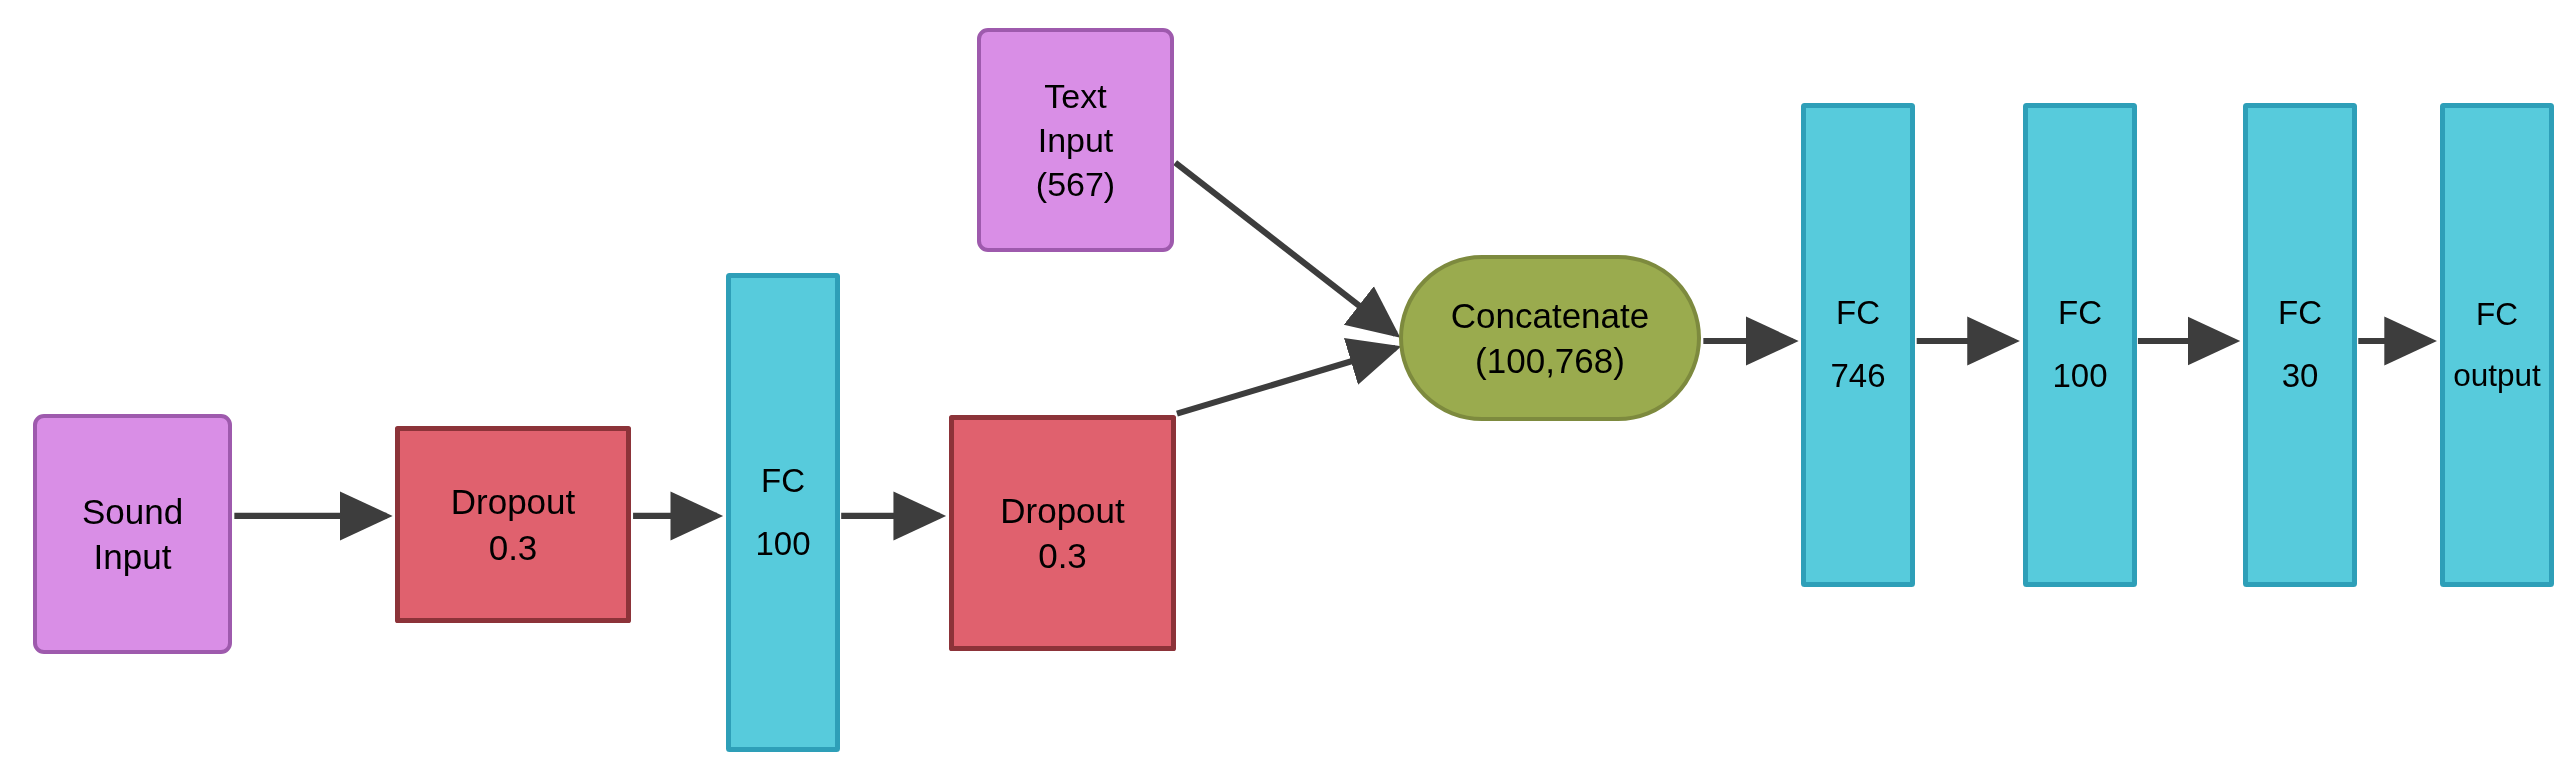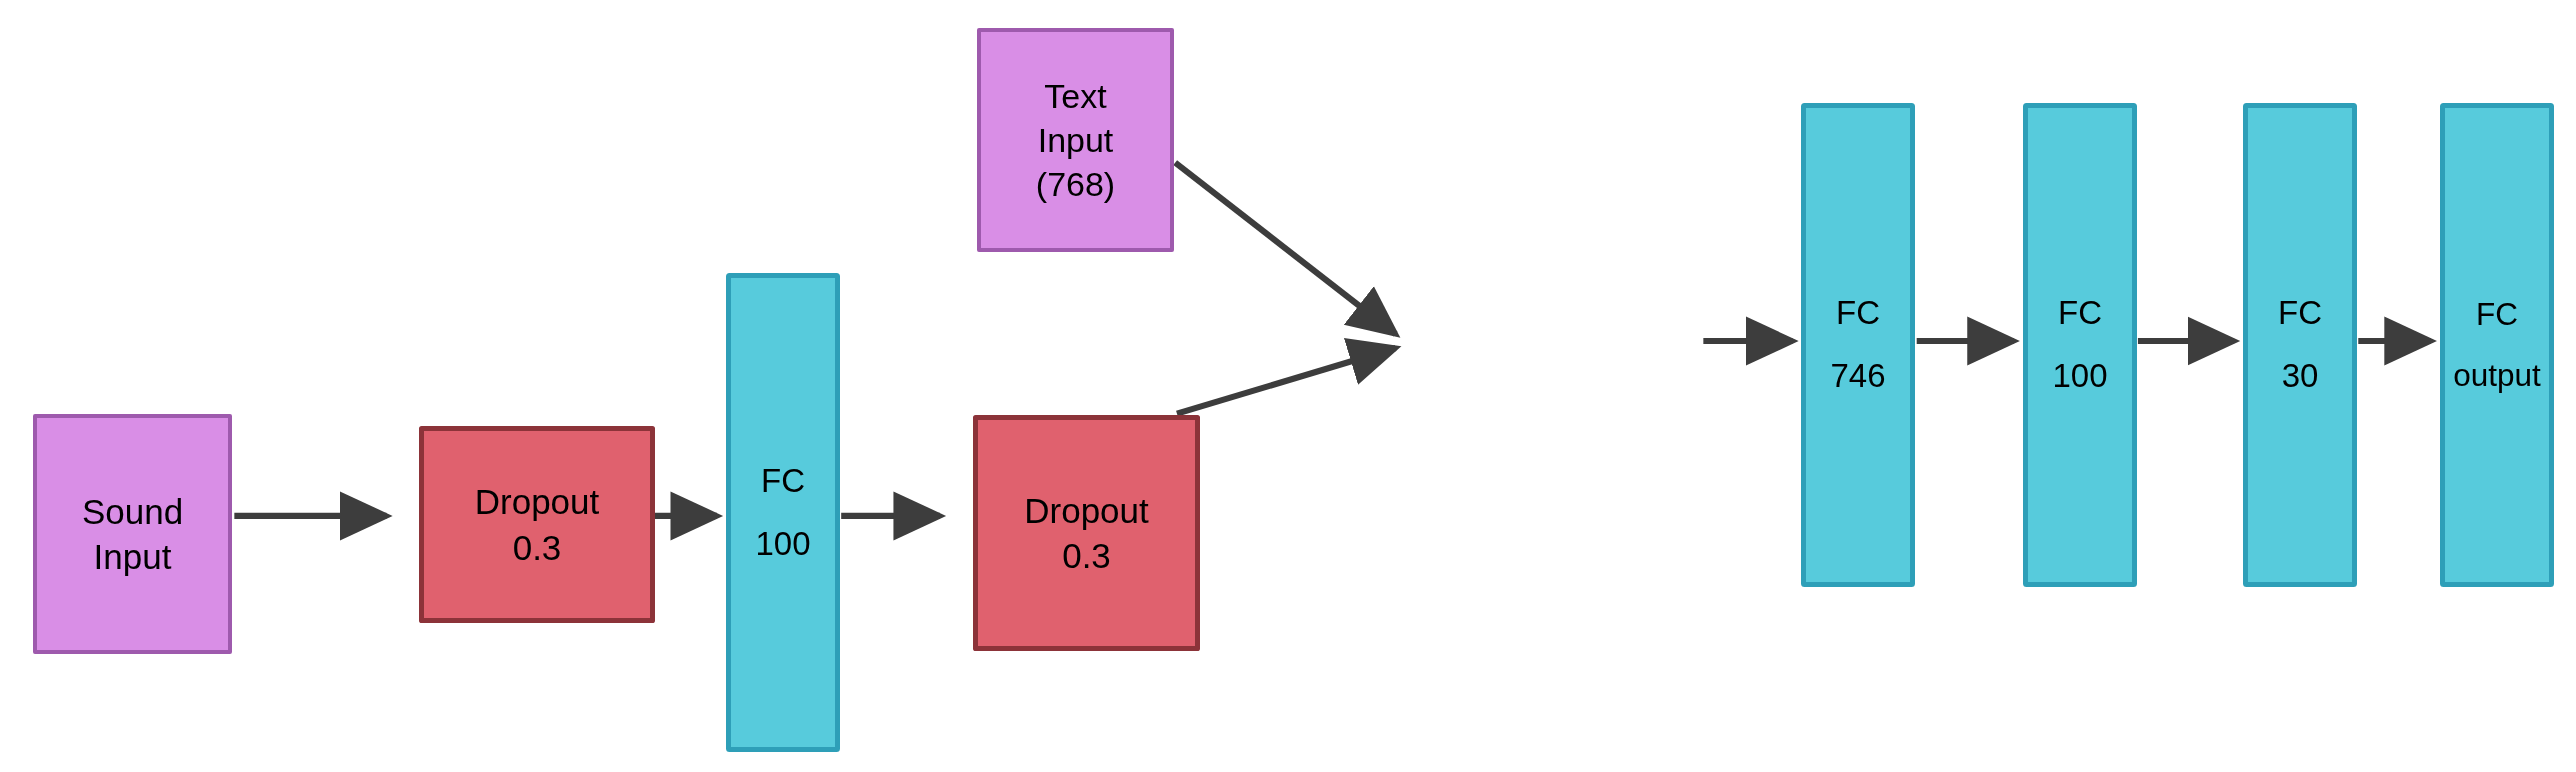--- a/index.html
+++ b/index.html
@@ -38,27 +38,26 @@
     line-height: 1.30;
     z-index: 2;
     white-space: nowrap;
   }
   .node .line { display: block; }
 
   
   .n-input {
     background: #d98ee6;
     border: 4.4px solid #9e5aad;
-    border-radius: 2px;
+    border-radius: 11px;
   }
   .n-dropout {
     background: #e0616e;
     border: 5.2px solid #8c3339;
     border-radius: 2.6px;
-    margin-left: 24px;
   }
   .n-fc {
     background: #57cbdc;
     border: 5.2px solid #2e9fb8;
     border-radius: 3.5px;
     gap: 20px;
   }
   .n-concat {
     background: #9aab4e;
     border: 4.4px solid #7d8a3e;
@@ -118,23 +117,27 @@
   </div>
 
   <div class="node n-dropout" id="node-dropout-2">
     <span class="line">Dropout</span>
     <span class="line">0.3</span>
   </div>
 
   <div class="node n-input" id="node-text-input">
     <span class="line">Text</span>
     <span class="line">Input</span>
-    <span class="line">(768)</span>
+    <span class="line">(567)</span>
   </div>
 
+  <div class="node n-concat" id="node-concatenate">
+    <span class="line">Concatenate</span>
+    <span class="line">(100,768)</span>
+  </div>
 
   <div class="node n-fc" id="node-fc-868">
     <span class="line">FC</span>
     <span class="line">746</span>
   </div>
 
   <div class="node n-fc" id="node-fc-100">
     <span class="line">FC</span>
     <span class="line">100</span>
   </div>

